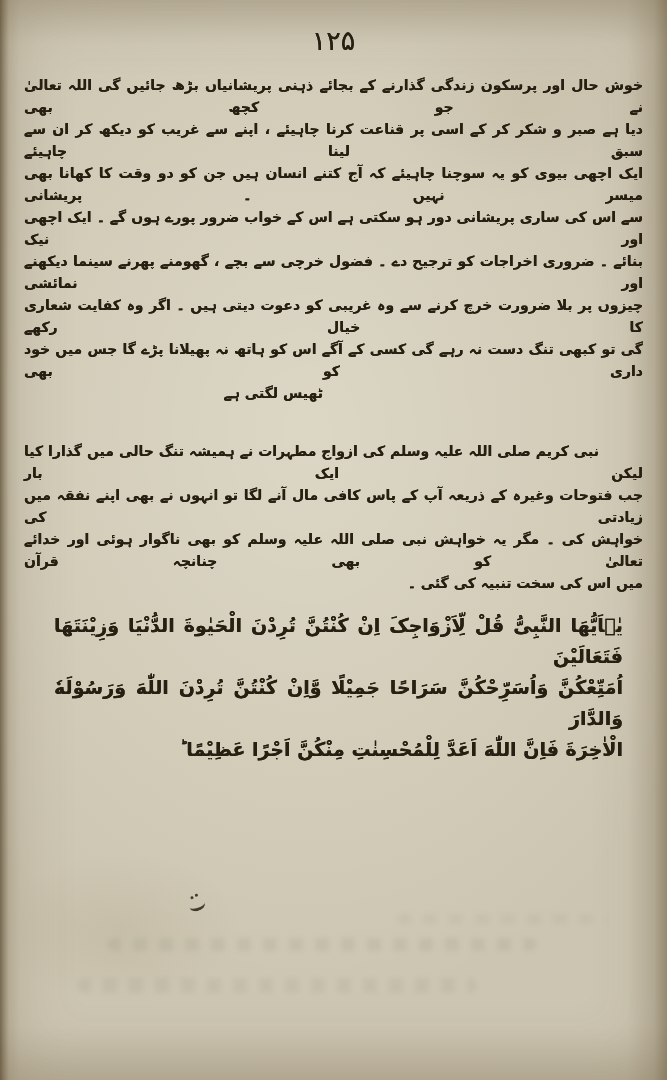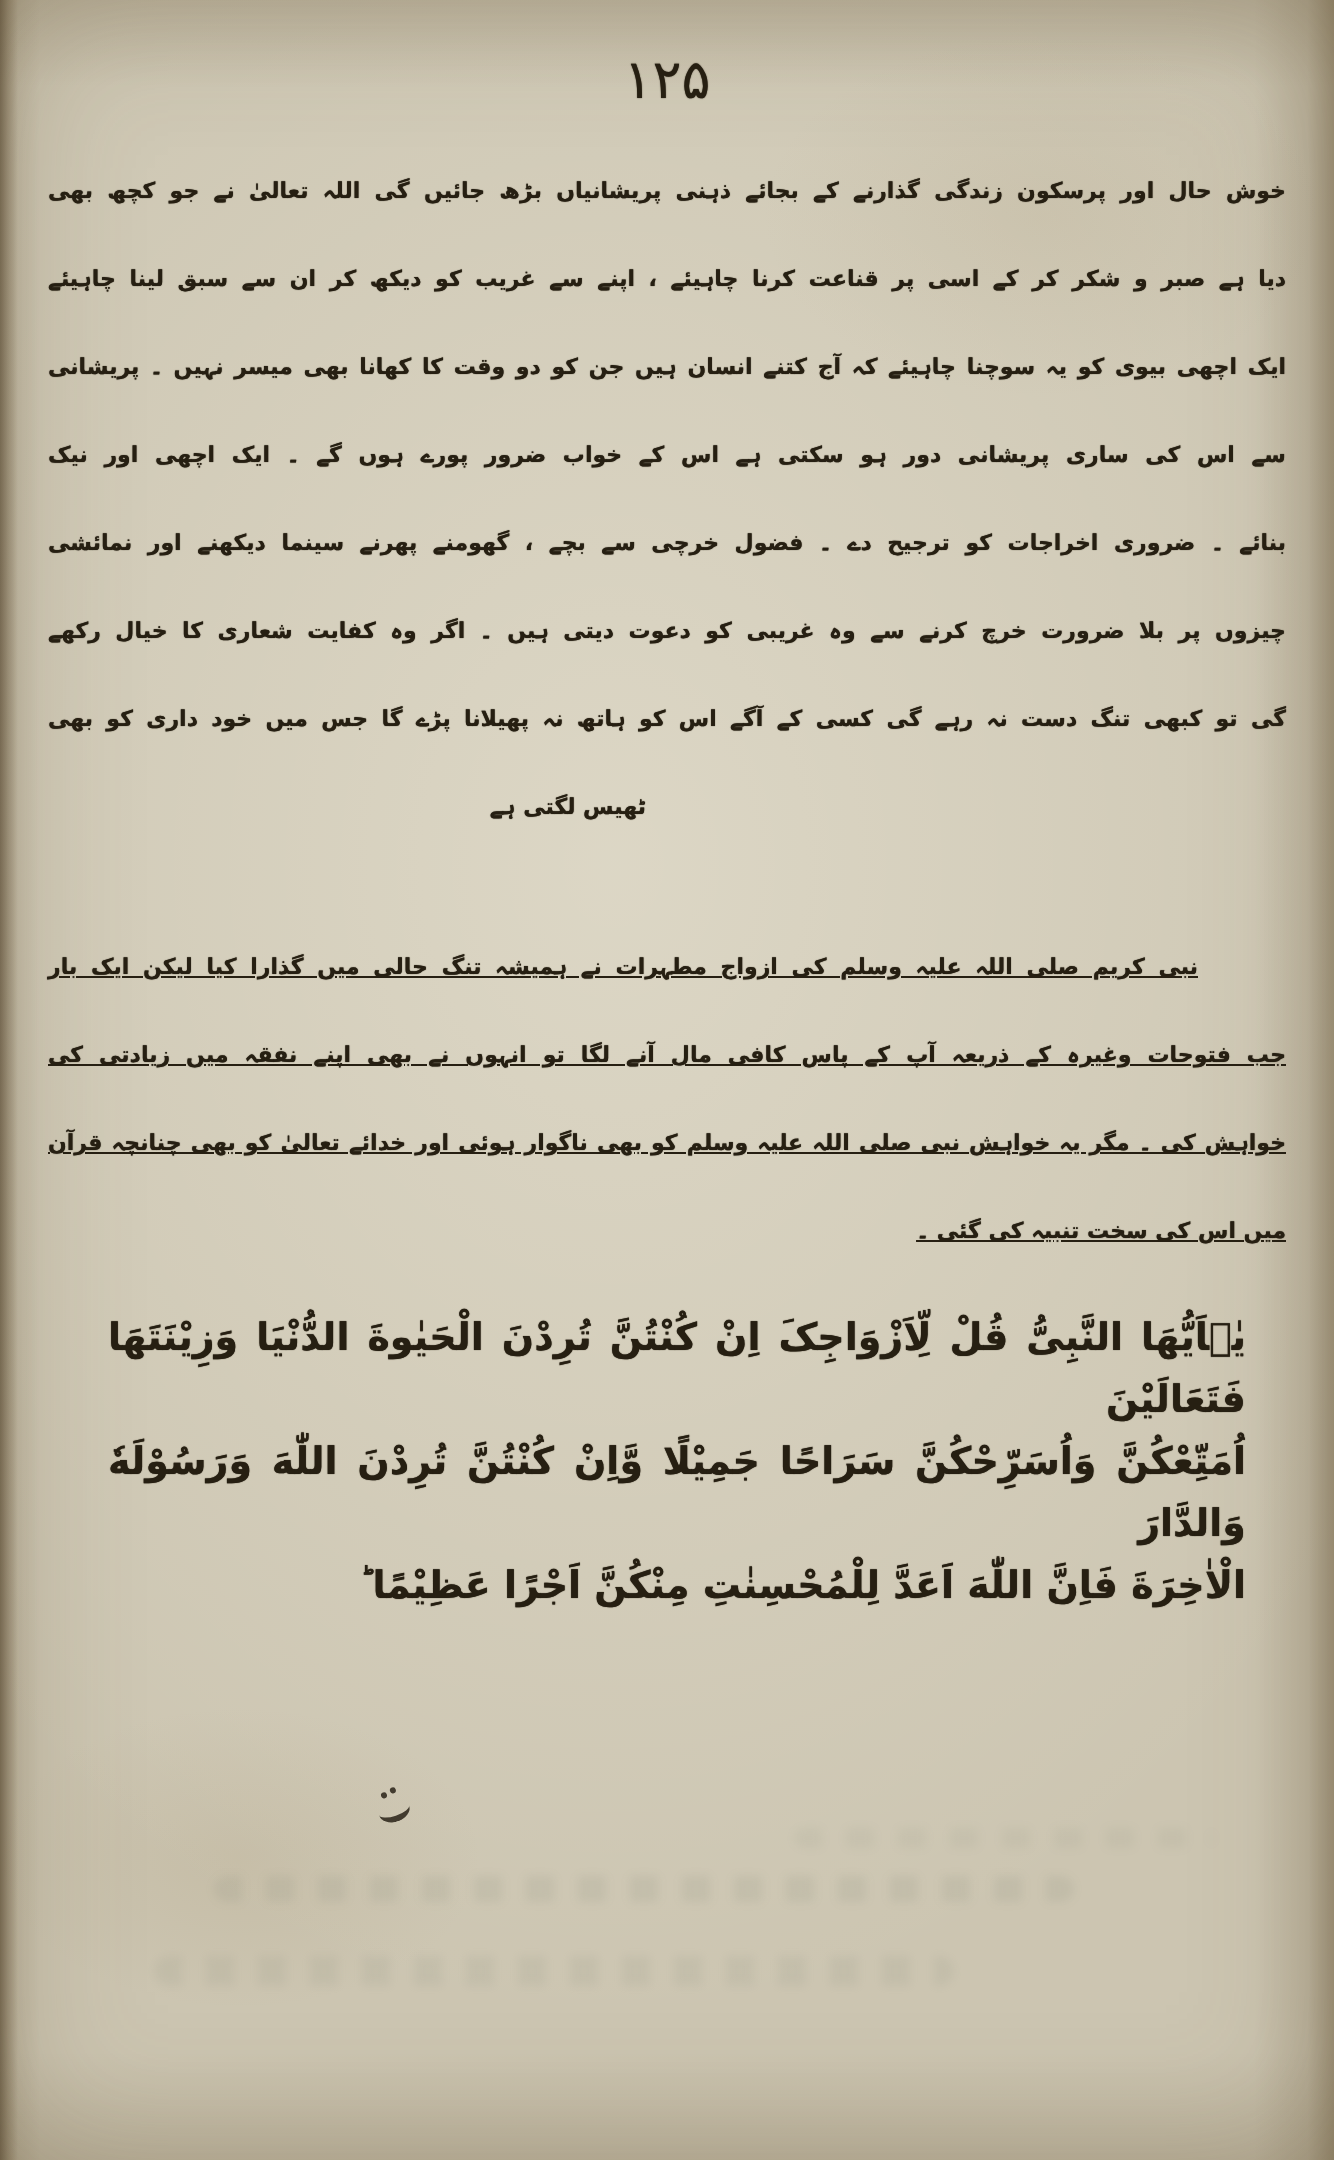--- a/index.html
+++ b/index.html
@@ -26,28 +26,28 @@
     background:linear-gradient(270deg, rgba(90,72,44,0) 0%, rgba(90,72,44,.30) 55%, rgba(74,58,34,.55) 100%);
     pointer-events:none;
   }
   .content{position:absolute;inset:0;padding:24px 24px 0 24px;box-sizing:border-box;}
   .page-number{
     text-align:center;font-size:27px;font-weight:normal;line-height:34px;
     letter-spacing:3px;margin-bottom:16px;
     text-shadow:0 0 .6px currentColor;
   }
   .line{
-    font-size:11px;font-weight:bold;line-height:44px;
+    font-size:14px;font-weight:bold;line-height:22px;
     text-align:justify;text-align-last:justify;
     text-shadow:0 0 .5px currentColor;
   }
   .line.end{text-align-last:right;}
   .line.offset{margin-right:320px;}
   .para-intro-indent{text-indent:44px;}
-  .para2{margin-top:36px;text-decoration:underline;}
+  .para2{margin-top:36px;}
   .verse{margin:16px 20px 0 30px;}
   .verse .line{font-size:19px;line-height:31px;letter-spacing:.5px;}
   
   .smudge{
     position:absolute;border-radius:8px;filter:blur(2.5px);opacity:.55;
     background:repeating-linear-gradient(90deg,
       rgba(120,126,110,.22) 0 14px, rgba(120,126,110,0) 14px 26px);
     pointer-events:none;
   }
   .smudge.s1{top:938px;right:130px;width:430px;height:13px;}

